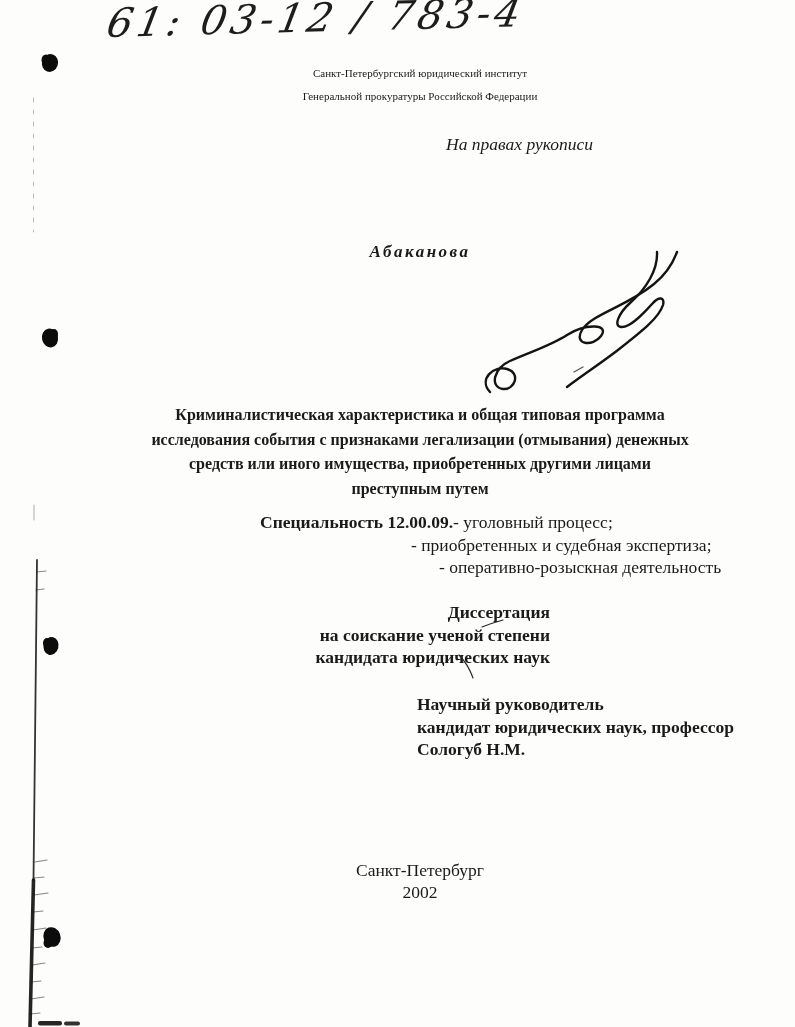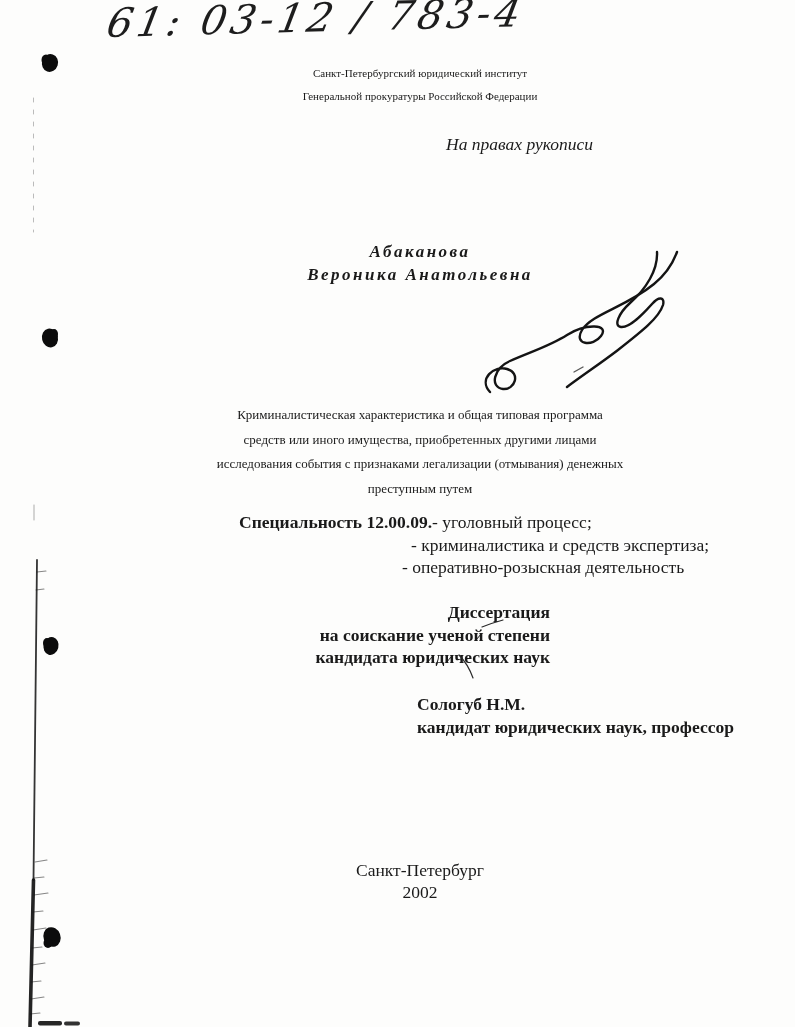--- a/index.html
+++ b/index.html
@@ -58,29 +58,29 @@
     top: 240px;
     font-weight: bold;
     font-size: 17px;
     letter-spacing: 2.5px;
     line-height: 23px;
     font-style: italic;
   }
 
   .diss-title {
     top: 403px;
-    font-weight: normal;
-    font-size: 13px;
+    font-weight: bold;
+    font-size: 16px;
     line-height: 24.5px;
   }
 
   .spec-line { font-size: 17.5px; white-space: nowrap; }
-  .spec-1 { left: 239px; top: 512px; }
+  .spec-1 { left: 260px; top: 512px; }
   .spec-2 { left: 411px; top: 535px; }
-  .spec-3 { left: 402px; top: 557px; }
+  .spec-3 { left: 439px; top: 557px; }
   .spec-label { font-weight: bold; }
 
   .degree {
     left: 300px;
     top: 601px;
     width: 250px;
     text-align: right;
     font-weight: bold;
     font-size: 17.5px;
     line-height: 22.5px;
@@ -117,45 +117,45 @@
 
   <div class="abs centered-block institution">
     <div>Санкт-Петербургский юридический институт</div>
     <div>Генеральной прокуратуры Российской Федерации</div>
   </div>
 
   <div class="abs manuscript-note">На правах рукописи</div>
 
   <div class="abs centered-block author">
     <div>Абаканова</div>
-    <div>Вероника Анатольевна</div>
   </div>
 
   <div class="abs centered-block diss-title">
     <div>Криминалистическая характеристика и общая типовая программа</div>
+    <div>исследования события с признаками легализации (отмывания) денежных</div>
     <div>средств или иного имущества, приобретенных другими лицами</div>
-    <div>исследования события с признаками легализации (отмывания) денежных</div>
     <div>преступным путем</div>
   </div>
 
   <div class="abs spec-line spec-1">
     <span class="spec-label">Специальность 12.00.09.</span><span>- уголовный процесс;</span>
   </div>
-  <div class="abs spec-line spec-2">- криминалистика и средств экспертиза;</div>
+  <div class="abs spec-line spec-2">- приобретенных и судебная экспертиза;</div>
   <div class="abs spec-line spec-3">- оперативно-розыскная деятельность</div>
 
   <div class="abs degree">
     <div>Диссертация</div>
     <div>на соискание ученой степени</div>
     <div>кандидата юридических наук</div>
   </div>
 
   <div class="abs supervisor">
+    <div>Научный руководитель</div>
+    <div>кандидат юридических наук, профессор</div>
     <div>Сологуб Н.М.</div>
-    <div>кандидат юридических наук, профессор</div>
   </div>
 
   <div class="abs centered-block footer">
     <div>Санкт-Петербург</div>
     <div>2002</div>
   </div>
 
   <svg class="abs overlay" viewBox="0 0 795 1027" xmlns="http://www.w3.org/2000/svg">
 
     <g transform="translate(468,240)" fill="none" stroke="#141414" stroke-width="2.4" stroke-linecap="round" stroke-linejoin="round">

